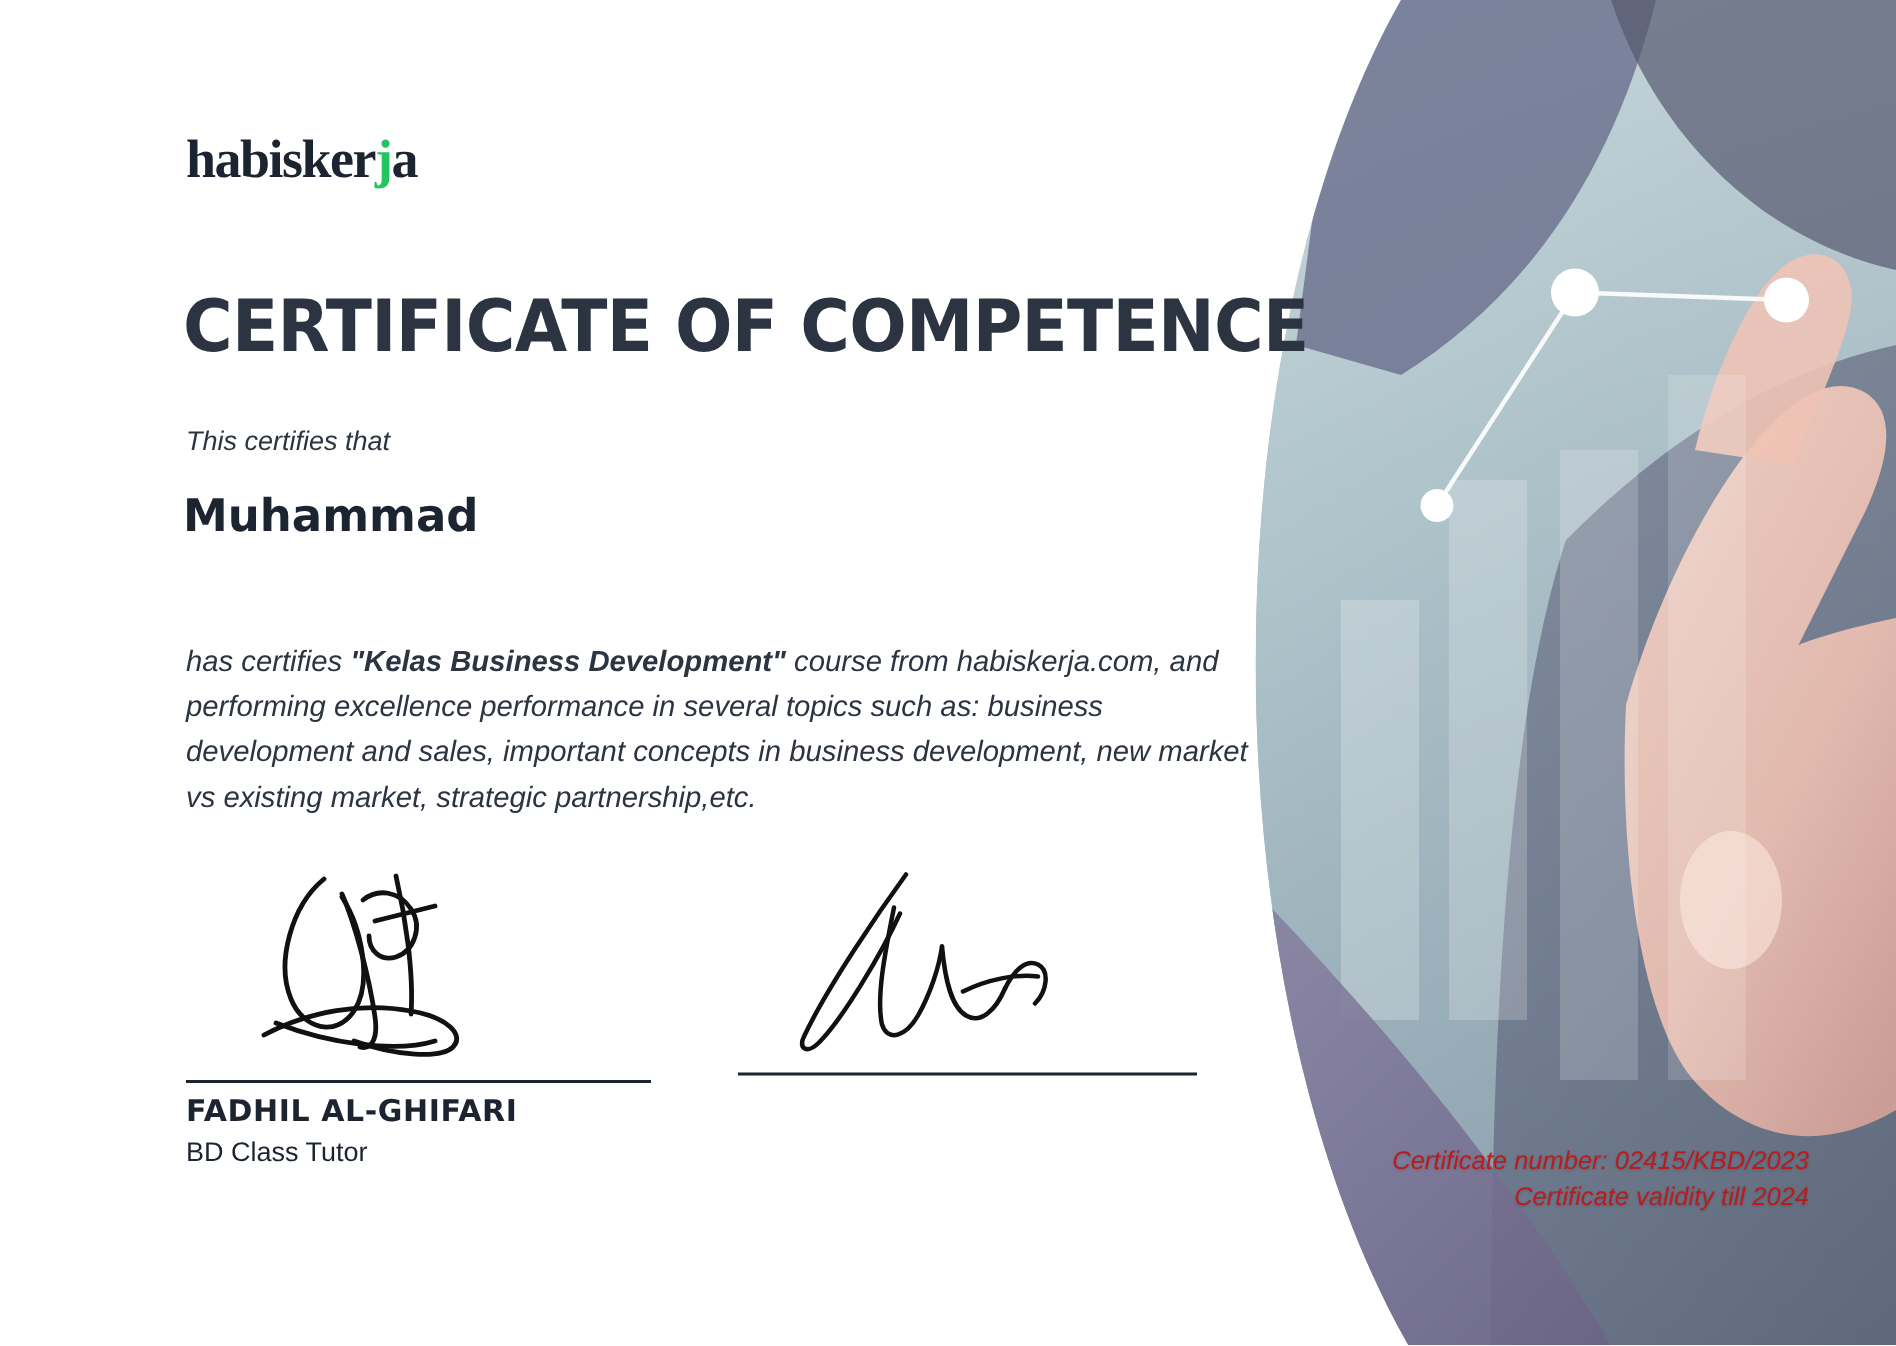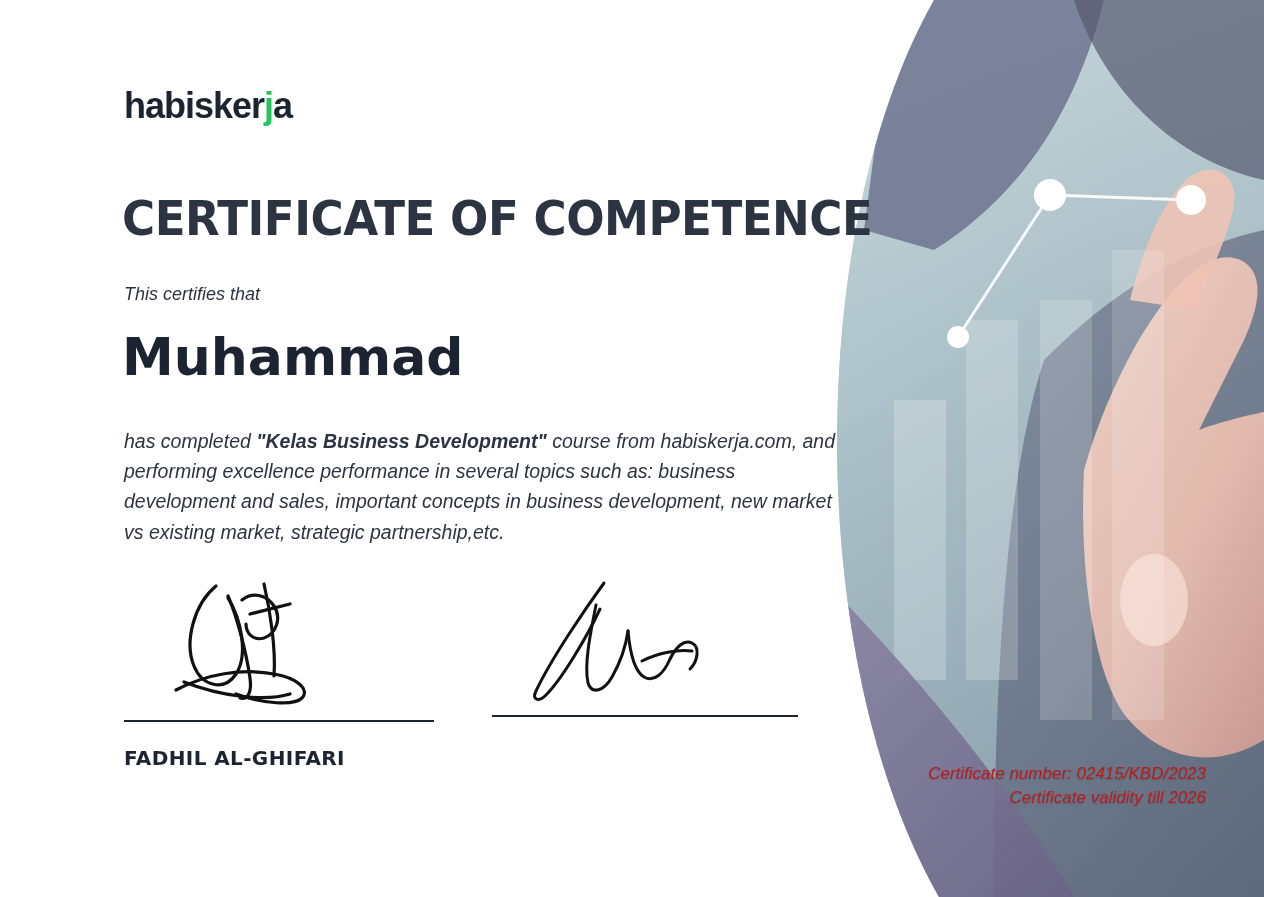--- a/index.html
+++ b/index.html
@@ -35,21 +35,21 @@
     left: 0;
     top: 0;
     width: 860px;
     height: 897px;
   }
 
   .logo {
     position: absolute;
     left: 124px;
     top: 88px;
-    font-family: Liberation Sans, sans-serif;
+    font-family: Liberation Serif, serif;
     font-size: 36px;
     font-weight: 700;
     letter-spacing: -1px;
     color: #1b2430;
     line-height: 1;
   }
   .logo .dot {
     color: #22c55e;
   }
 
@@ -74,21 +74,21 @@
     font-size: 18px;
     font-style: italic;
     color: #2b3440;
   }
 
   .recipient {
     position: absolute;
     left: 122px;
     top: 327px;
     font-family: "DejaVu Sans", sans-serif;
-    font-size: 52px;
+    font-size: 30px;
     font-weight: 700;
     color: #1b2430;
   }
 
   .body-text {
     position: absolute;
     left: 124px;
     top: 426px;
     width: 720px;
     font-size: 19.5px;
@@ -116,21 +116,21 @@
   .sig-mark svg { display: block; }
 
   .sig-rule {
     height: 2px;
     background: #1b2430;
   }
   .rule-left  { width: 310px; }
   .rule-right { width: 306px; }
 
   .sig-name {
-    margin-top: 24px;
+    margin-top: 6px;
     font-family: "DejaVu Sans", sans-serif;
     font-size: 20px;
     font-weight: 700;
     letter-spacing: 0.4px;
     color: #1b2430;
   }
   .sig-role {
     margin-top: 6px;
     font-size: 18px;
     color: #1b2430;
@@ -227,41 +227,42 @@
       <span>habisker<span class="dot" style="color:#22c55e">j</span>a</span>
     </div>
 
     <div class="title">CERTIFICATE OF COMPETENCE</div>
 
     <div class="certifies">This certifies that</div>
 
     <div class="recipient">Muhammad</div>
 
     <div class="body-text">
-      <span>has completed</span>
+      <span>has certifies</span>
       <b>"Kelas Business Development"</b>
       <span>course from habiskerja.com, and performing excellence performance in several topics such as: business development and sales, important concepts in business development, new market vs existing market, strategic partnership,etc.</span>
     </div>
 
     <div class="sig-block sig-left">
       <div class="sig-mark">
         <svg width="300" height="150" viewBox="0 0 300 150" xmlns="http://www.w3.org/2000/svg" aria-hidden="true">
           <g fill="none" stroke="#111111" stroke-width="3.2" stroke-linecap="round" stroke-linejoin="round">
             <path d="M92 16 C70 34, 60 72, 70 96 C78 116, 100 122, 112 104 C124 86, 118 50, 104 28"></path>
             <path d="M104 26 C112 44, 122 80, 126 108 C128 122, 124 130, 116 128"></path>
             <path d="M118 30 C128 22, 142 24, 150 36 C158 48, 152 64, 140 68 C130 71, 122 64, 122 54"></path>
             <path d="M140 14 C146 40, 152 78, 150 106"></path>
             <path d="M126 44 L166 34"></path>
             <path d="M52 120 C82 104, 118 98, 150 104 C174 108, 186 120, 178 128 C170 136, 140 134, 112 124"></path>
             <path d="M60 112 C96 126, 140 132, 166 124"></path>
           </g>
         </svg>
       </div>
       <div class="sig-rule rule-left"></div>
       <div class="sig-name">FADHIL AL-GHIFARI</div>
+      <div class="sig-role">BD Class Tutor</div>
     </div>
 
     <div class="sig-block sig-right">
       <div class="sig-mark">
         <svg width="300" height="150" viewBox="0 0 300 150" xmlns="http://www.w3.org/2000/svg" aria-hidden="true">
           <g fill="none" stroke="#111111" stroke-width="3" stroke-linecap="round" stroke-linejoin="round">
             <path d="M112 18 C96 40, 60 92, 44 126 C40 134, 46 138, 54 130 C70 114, 96 70, 108 44"></path>
             <path d="M104 40 C98 70, 92 100, 96 118 C100 130, 112 126, 120 112 C128 98, 134 80, 136 66"></path>
             <path d="M136 66 C138 88, 142 106, 152 112 C162 118, 172 108, 178 94"></path>
             <path d="M178 94 C184 82, 192 74, 200 78 C208 82, 206 96, 198 104"></path>
@@ -269,16 +270,16 @@
           </g>
         </svg>
       </div>
       <div class="sig-rule rule-right"></div>
     </div>
 
   </div>
 
   <div class="cert-meta">
     <div>Certificate number: 02415/KBD/2023</div>
-    <div>Certificate validity till 2026</div>
+    <div>Certificate validity till 2024</div>
   </div>
 
 </div>
 
 </body></html>

